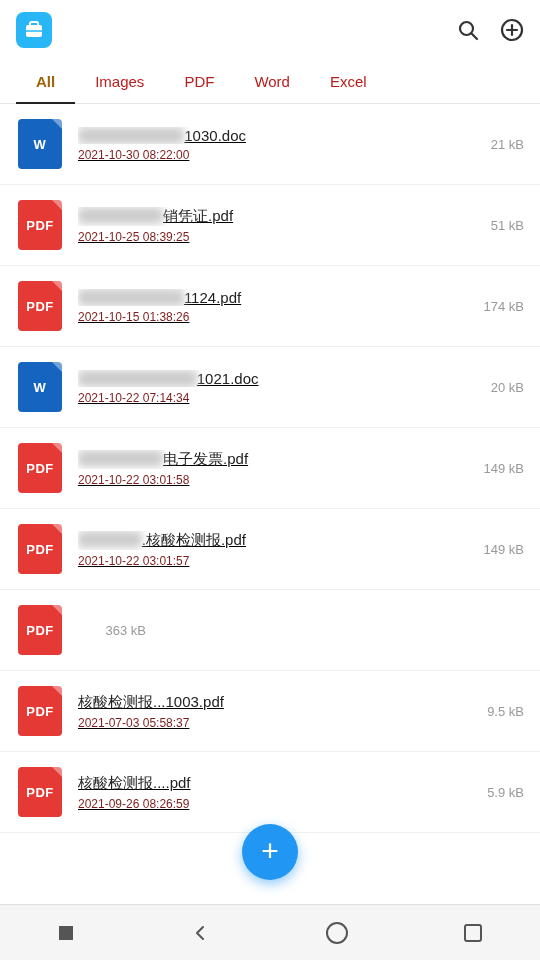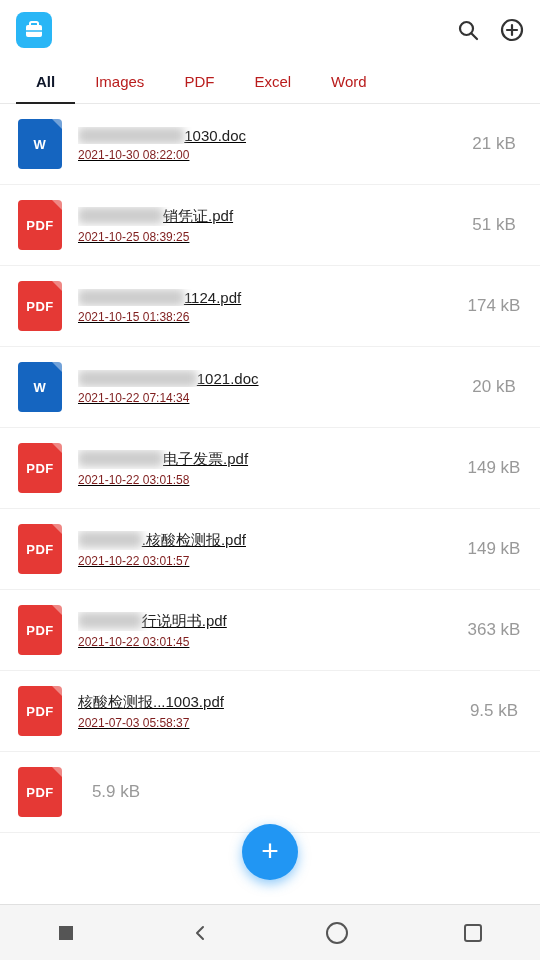--- a/index.html
+++ b/index.html
@@ -55,21 +55,21 @@
     .filter-tab {
       padding: 12px 20px;
       font-size: 15px;
       color: #b91c1c;
       cursor: pointer;
       border-bottom: 2px solid transparent;
       position: relative;
       top: 1px;
     }
     .filter-tab.active {
-      color: #0f172a;
+      color: #a16207;
       font-weight: 600;
       border-bottom: 2px solid #222;
     }
 
     
     .file-list {
       list-style: none;
       background: #fff;
     }
     .file-item {
@@ -132,26 +132,26 @@
       white-space: nowrap;
       overflow: hidden;
       text-overflow: ellipsis;
       margin-bottom: 4px;
     }
     .file-meta {
       font-size: 12px;
       color: #7f1d1d;
     }
     .file-size {
-      font-size: 17px;
+      font-size: 13px;
       color: #999;
       margin-left: 8px;
       flex-shrink: 0;
       min-width: 60px;
-      text-align: center;
+      text-align: right;
     }
 
     
     .fab {
       position: fixed;
       bottom: 80px;
       left: 50%;
       transform: translateX(-50%);
       width: 56px;
       height: 56px;
@@ -234,22 +234,22 @@
         <line x1="7" y1="12" x2="17" y2="12"></line>
       </svg>
     </button>
   </div>
 </div>
 
 <div class="filter-tabs">
   <div class="filter-tab active">All</div>
   <div class="filter-tab">Images</div>
   <div class="filter-tab">PDF</div>
+  <div class="filter-tab">Word</div>
   <div class="filter-tab">Excel</div>
-  <div class="filter-tab">Word</div>
 </div>
 
 <ul class="file-list" id="file-list">
 <li class="file-item">
       <div class="file-icon-wrap">
         <div class="file-icon word">
           <span class="file-icon-letter">W</span>
         </div>
       </div>
       <div class="file-info">
@@ -317,43 +317,43 @@
         <div class="file-meta">2021-10-22 03:01:57</div>
       </div>
       <div class="file-size">149 kB</div>
     </li>
     <li class="file-item">
       <div class="file-icon-wrap">
         <div class="file-icon pdf">
           <span class="file-icon-letter">PDF</span>
         </div>
       </div>
-      <div class="file-info">
-        <div class="file-name"><span class="blurred">██████</span><span>行说明书.pdf</span></div>
-        <div class="file-meta">2021-10-22 03:01:45</div>
-      </div>
       <div class="file-size">363 kB</div>
     </li>
     <li class="file-item">
       <div class="file-icon-wrap">
         <div class="file-icon pdf">
           <span class="file-icon-letter">PDF</span>
         </div>
       </div>
       <div class="file-info">
         <div class="file-name">核酸检测报...1003.pdf</div>
         <div class="file-meta">2021-07-03 05:58:37</div>
       </div>
       <div class="file-size">9.5 kB</div>
     </li>
     <li class="file-item">
       <div class="file-icon-wrap">
         <div class="file-icon pdf">
           <span class="file-icon-letter">PDF</span>
         </div>
+      </div>
+      <div class="file-info">
+        <div class="file-name">核酸检测报....pdf</div>
+        <div class="file-meta">2021-09-26 08:26:59</div>
       </div>
       <div class="file-size">5.9 kB</div>
     </li>
   </ul>
 
 <button class="fab">
   <span class="fab-plus">+</span>
 </button>
 
 <div class="bottom-nav">

